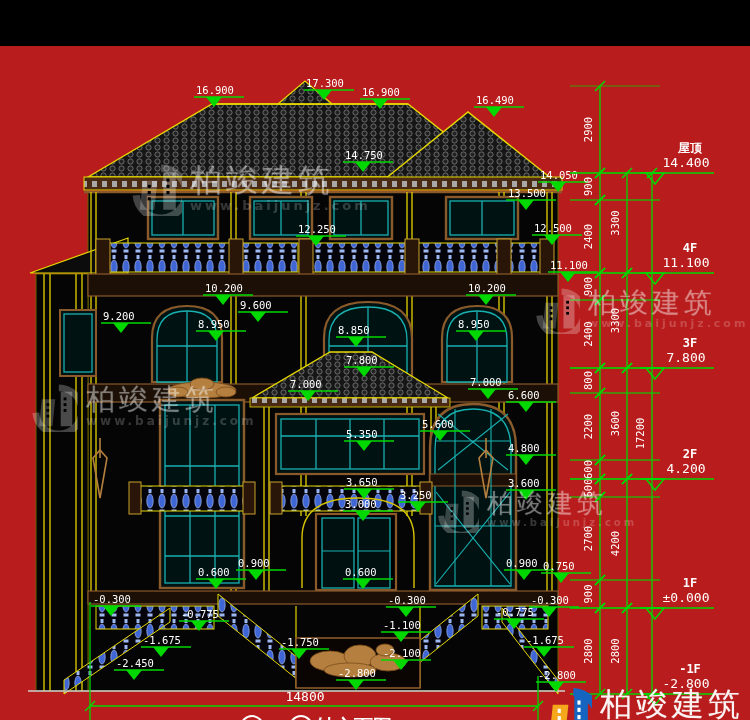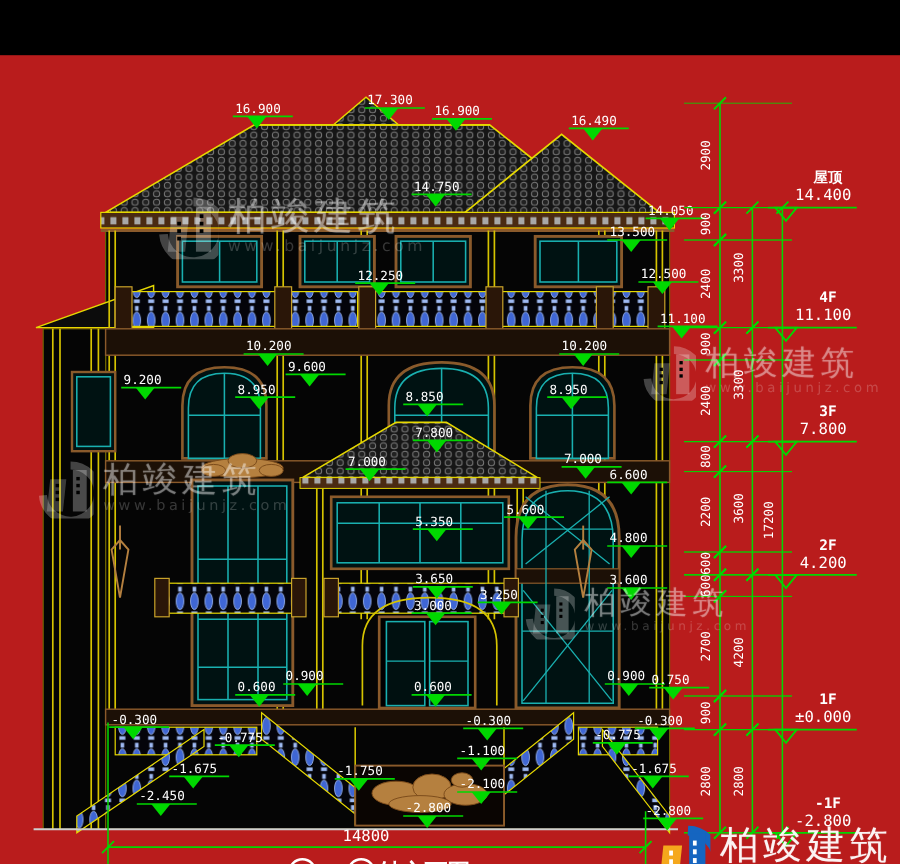--- a/index.html
+++ b/index.html
@@ -2,21 +2,21 @@
 <html><head>
 <meta charset="utf-8">
 <style>
   html,body{margin:0;padding:0;background:#000;}
   #stage{position:relative;width:750px;height:712px;background:#b91c1c;overflow:hidden;
          font-family:"DejaVu Sans",sans-serif;margin-top:46px;}
   svg text{font-family:"DejaVu Sans Mono","DejaVu Sans",monospace;}
   .wm{position:absolute;pointer-events:none;white-space:nowrap;}
   .wm .wm-name{font-weight:normal;letter-spacing:4px;color:rgba(255,255,255,0.22);
       text-shadow:0 0 1px rgba(255,255,255,0.35);line-height:1.05;}
-  .wm .wm-url{font-weight:normal;letter-spacing:3px;color:rgba(255,255,255,0.20);}
+  .wm .wm-url{font-weight:bold;letter-spacing:3px;color:rgba(255,255,255,0.20);}
   .wm.bright .wm-name{color:rgba(255,255,255,0.92);}
   .wm.bright .wm-url{color:rgba(210,210,210,0.9);}
   .wm-row{display:flex;align-items:flex-start;gap:8px;}
   #titlebar{position:absolute;left:212px;top:668px;width:260px;text-align:center;color:#fff;}
   #title-line{display:flex;align-items:center;justify-content:center;gap:3px;
       font-weight:bold;font-size:19px;}
   .axcirc{display:inline-flex;align-items:center;justify-content:center;width:20px;height:20px;
       border:2px solid #fff;border-radius:50%;font-size:12px;font-weight:bold;color:#fff;}
   #title-scale{font-size:12px;font-weight:bold;margin-left:6px;letter-spacing:1px;}
   #title-underline{margin:4px auto 0;width:230px;height:2px;border-top:3px solid #00d800;

